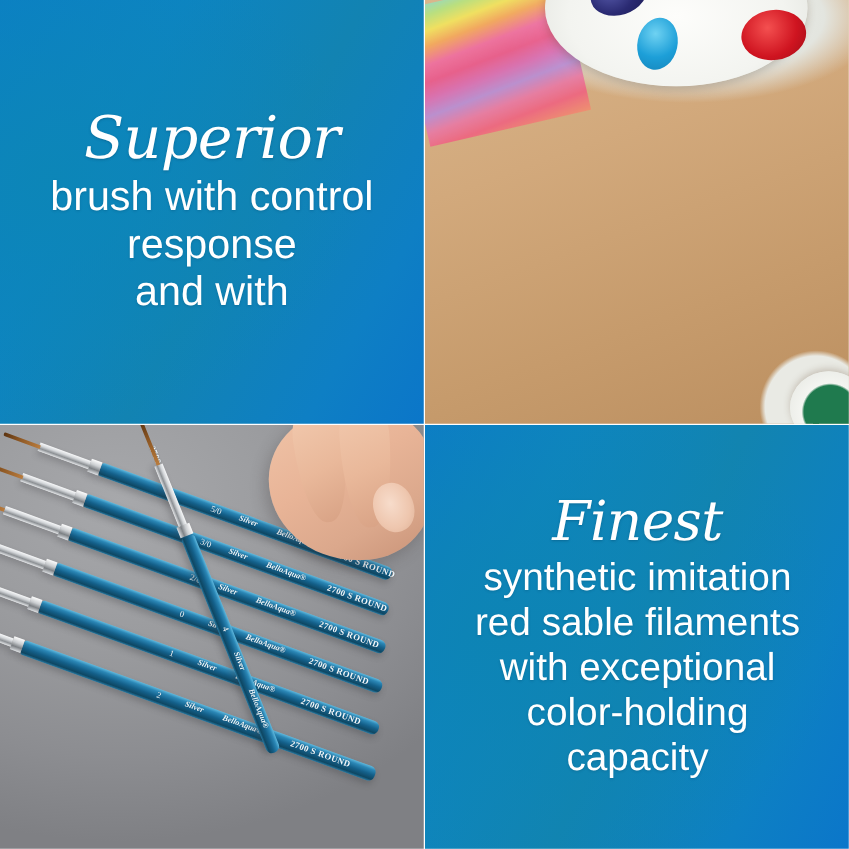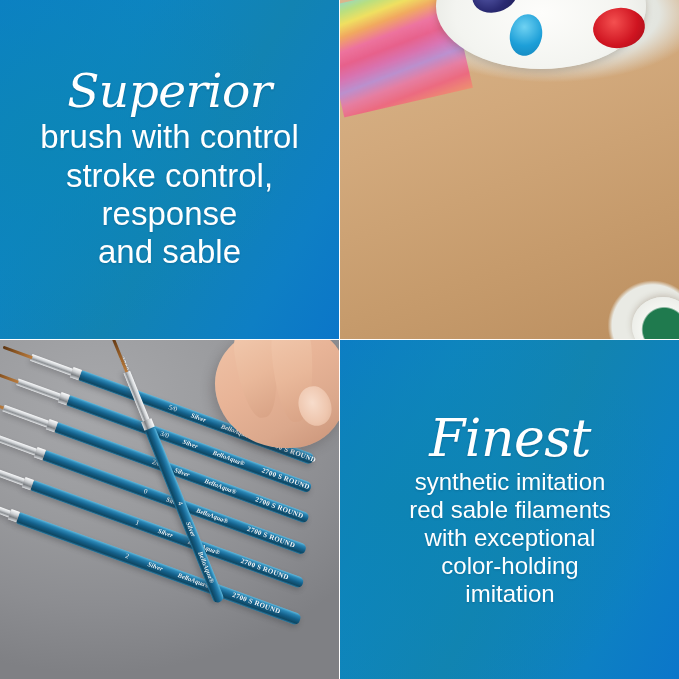--- a/index.html
+++ b/index.html
@@ -38,30 +38,30 @@
 
   .script {
     font-family:"DejaVu Serif", serif;
     font-style:italic;
     font-weight:400;
     letter-spacing:-0.5px;
     line-height:1;
     text-shadow:0 1px 2px rgba(0,45,75,0.30);
   }
   .script-tl { font-size:47px; margin-bottom:4px; }
-  .script-br { font-size:52px; margin-bottom:4px; }
+  .script-br { font-size:44px; margin-bottom:4px; }
 
   .body-lines {
     font-family:"Liberation Sans", sans-serif;
     font-weight:400;
     line-height:1.16;
     text-shadow:0 1px 2px rgba(0,45,75,0.22);
   }
   .body-tl { font-size:33px; }
-  .body-br { font-size:24px; }
+  .body-br { font-size:31px; }
   .body-lines div { white-space:nowrap; }
 
   
   .photo-tr {
     background:
       radial-gradient(circle at 92% 96%, #2e7d52 0 3%, #e9eae4 3% 9%, rgba(233,234,228,0) 10%),
       radial-gradient(ellipse 58% 26% at 62% 4%, #f2f3ef 0%, #e3e5df 55%, rgba(227,229,223,0) 78%),
       linear-gradient(160deg, #d9b68c 0%, #d2a97c 35%, #c69b6c 70%, #bb8f60 100%);
   }
   .paint-art {
@@ -179,23 +179,22 @@
 </style>
 </head>
 <body>
 
 <div class="collage">
 
   <div class="quad panel-text panel-tl">
     <div class="script script-tl">Superior</div>
     <div class="body-lines body-tl">
       <div>brush with control</div>
-      <div>stroke control,</div>
       <div>response</div>
-      <div>and sable</div>
+      <div>and with</div>
     </div>
   </div>
 
   <div class="quad photo-tr">
     <div class="paint-art"></div>
     <div class="palette"></div>
     <div class="paint-blob blob-navy"></div>
     <div class="paint-blob blob-cyan"></div>
     <div class="paint-blob blob-red"></div>
     <div class="jar-green"></div>
@@ -357,17 +356,17 @@
     <div class="thumbnail"></div>
   </div>
 
   <div class="quad panel-text panel-br">
     <div class="script script-br">Finest</div>
     <div class="body-lines body-br">
       <div>synthetic imitation</div>
       <div>red sable filaments</div>
       <div>with exceptional</div>
       <div>color-holding</div>
-      <div>imitation</div>
+      <div>capacity</div>
     </div>
   </div>
 
 </div>
 
 </body></html>

